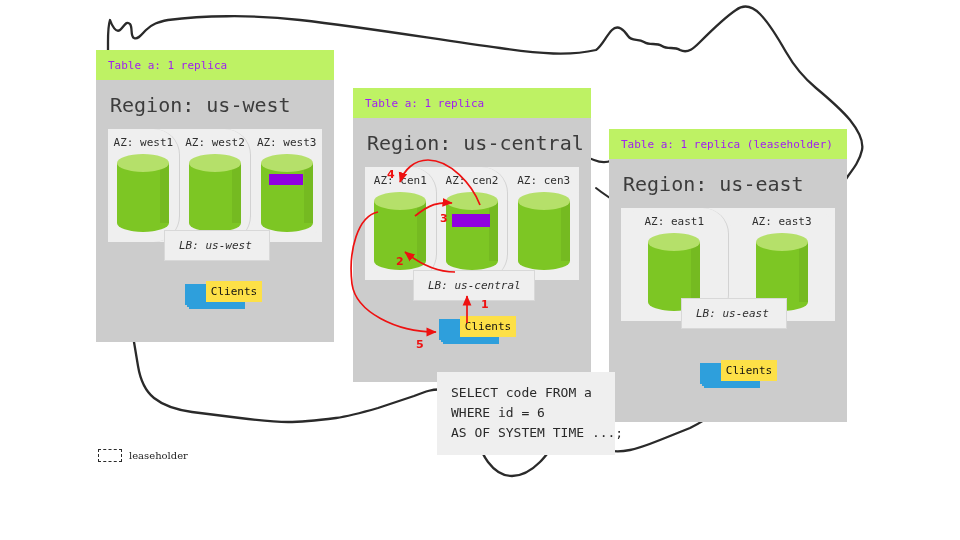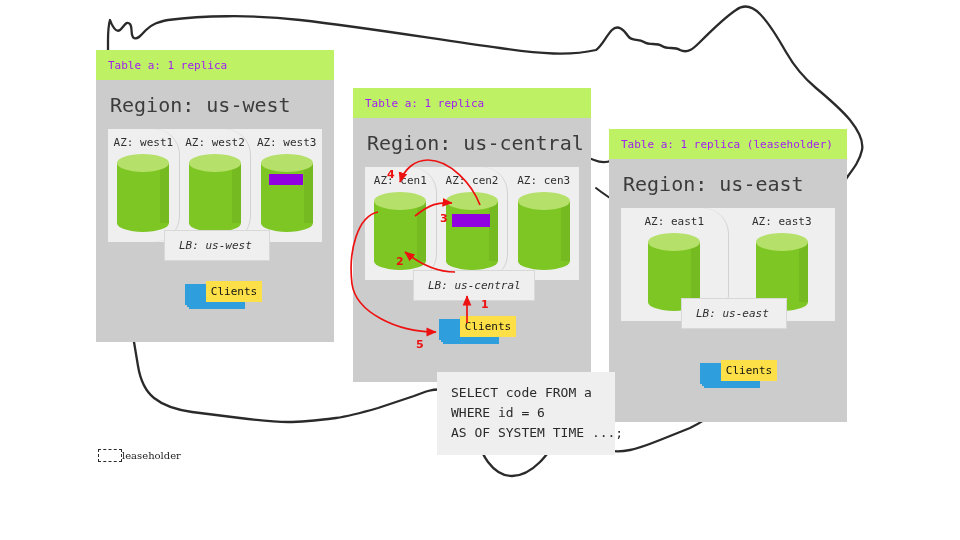--- a/index.html
+++ b/index.html
@@ -96,21 +96,21 @@
     position:absolute;
     background:#efefef;
     color:#2a2a2a;
     font-size:13px;
     line-height:1.55;
     padding:11px 14px 12px 14px;
     white-space:pre;
   }
 
   
-  .legend{position:absolute;display:flex;align-items:center;}
+  .legend{position:absolute;display:flex;align-items:center;gap:7px;}
   .legend-swatch{
     width:22px;height:11px;border:1.6px dashed #2a2a2a;background:transparent;
   }
   .legend-label{font-size:10px;color:#1d1d1d;font-family:"DejaVu Serif","Liberation Serif",serif;}
 
   
   .arrows{position:absolute;left:0;top:0;width:960px;height:540px;pointer-events:none;}
   .anum{
     position:absolute;color:#ee1111;font-size:11px;font-weight:bold;
     font-family:"DejaVu Sans","Liberation Sans",sans-serif;

